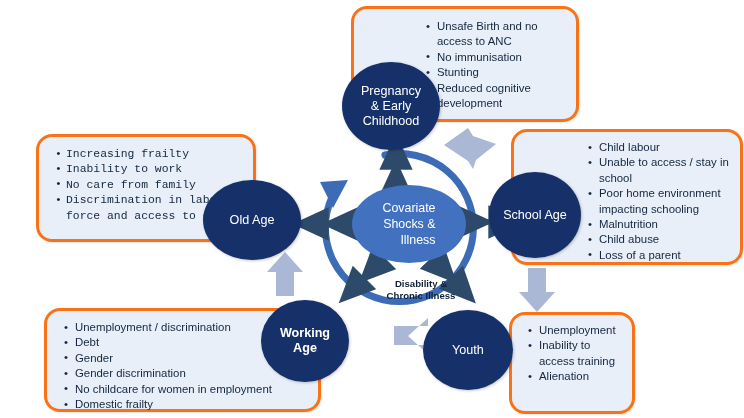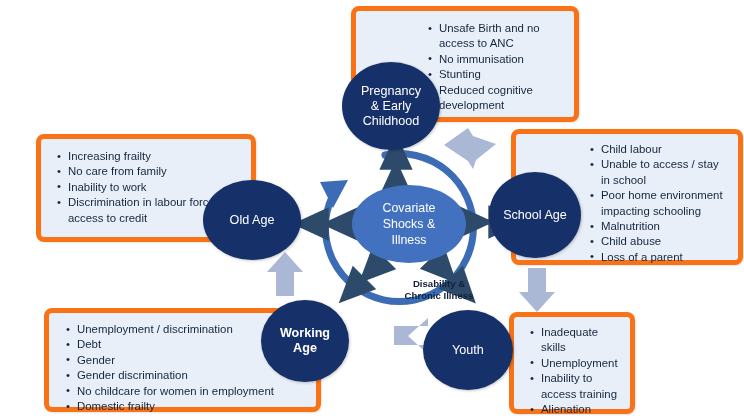--- a/index.html
+++ b/index.html
@@ -1,52 +1,52 @@
 <!DOCTYPE html>
 <html><head>
 <meta charset="utf-8">
 <style>
   html,body{margin:0;padding:0;background:#ffffff;}
   body{width:744px;height:418px;overflow:hidden;
        font-family:"Liberation Sans","DejaVu Sans",sans-serif;}
   #stage{position:relative;width:744px;height:418px;background:#fff;}
 
   
-  .box{position:absolute;background:#e9eff8;border:5px solid #f97316;
-       border-radius:8px;box-sizing:border-box;
+  .box{position:absolute;background:#e9eff8;border:3px solid #f97316;
+       border-radius:16px;box-sizing:border-box;
        box-shadow:1px 1px 2px rgba(0,0,0,.10);}
   .box ul{margin:0;padding:0;list-style:none;}
   .box li{position:relative;padding-left:13px;color:#12263f;
           font-size:11.4px;line-height:15.4px;}
   .box li::before{content:"•";position:absolute;left:2px;top:-0.5px;
                   color:#12263f;font-size:11.4px;}
 
   #box-pregnancy{left:351px;top:6px;width:228px;height:116px;padding:10px 10px 0 70px;}
   #box-school   {left:511px;top:129px;width:232px;height:136px;padding:8px 8px 0 72px;}
   #box-youth    {left:509px;top:312px;width:126px;height:102px;padding:8px 6px 0 14px;}
   #box-working  {left:44px;top:308px;width:277px;height:104px;padding:9px 8px 0 15px;}
-  #box-oldage   {left:36px;top:134px;width:220px;height:108px;padding:10px 8px 0 14px;}
+  #box-oldage   {left:36px;top:134px;width:220px;height:108px;padding:10px 8px 0 14px;font-family:Liberation Mono, monospace;}
 
   
   .node{position:absolute;border-radius:50%;background:#16306a;
         color:#fff;display:flex;align-items:center;justify-content:center;
         text-align:center;font-size:12.6px;line-height:15px;
         box-shadow:1px 1px 3px rgba(0,0,0,.22);z-index:6;}
   #node-pregnancy{left:342px;top:62px;width:98px;height:88px;}
   #node-school   {left:489px;top:172px;width:92px;height:86px;}
   #node-youth    {left:423px;top:310px;width:90px;height:80px;}
   #node-working  {left:261px;top:300px;width:88px;height:82px;font-weight:bold;}
   #node-oldage   {left:203px;top:180px;width:98px;height:80px;}
 
   
   #hub{position:absolute;left:352px;top:185px;width:114px;height:78px;
        border-radius:50%;background:#4271c0;color:#fff;
-       display:flex;align-items:center;justify-content:center;text-align:center;
+       display:flex;align-items:center;justify-content:center;text-align:right;
        font-size:12.4px;line-height:16px;z-index:5;}
-  #disability{position:absolute;left:384px;top:278px;width:110px;
+  #disability{position:absolute;left:366px;top:278px;width:110px;
        text-align:center;color:#101f38;font-size:9.6px;line-height:11.6px;
        font-weight:600;z-index:7;}
 
   svg#art{position:absolute;left:0;top:0;width:744px;height:418px;z-index:3;}
 </style>
 </head>
 <body>
 
 <div id="stage">
 
@@ -98,43 +98,42 @@
       <li>Unable to access / stay in school</li>
       <li>Poor home environment impacting schooling</li>
       <li>Malnutrition</li>
       <li>Child abuse</li>
       <li>Loss of a parent</li>
     </ul>
   </div>
 
   <div class="box" id="box-youth">
     <ul>
-      <li>Inadequate skills</li>
       <li>Unemployment</li>
       <li>Inability to access training</li>
       <li>Alienation</li>
     </ul>
   </div>
 
   <div class="box" id="box-working">
     <ul>
       <li>Unemployment / discrimination</li>
       <li>Debt</li>
       <li>Gender</li>
       <li>Gender discrimination</li>
       <li>No childcare for women in employment</li>
       <li>Domestic frailty</li>
     </ul>
   </div>
 
   <div class="box" id="box-oldage">
     <ul>
       <li>Increasing frailty</li>
+      <li>Inability to work</li>
       <li>No care from family</li>
-      <li>Inability to work</li>
       <li>Discrimination in labour force and access to credit</li>
     </ul>
   </div>
 
   <div class="node" id="node-pregnancy">
     <div>
       <span>Pregnancy</span><br>
       <span>&amp; Early</span><br>
       <span>Childhood</span>
     </div>

